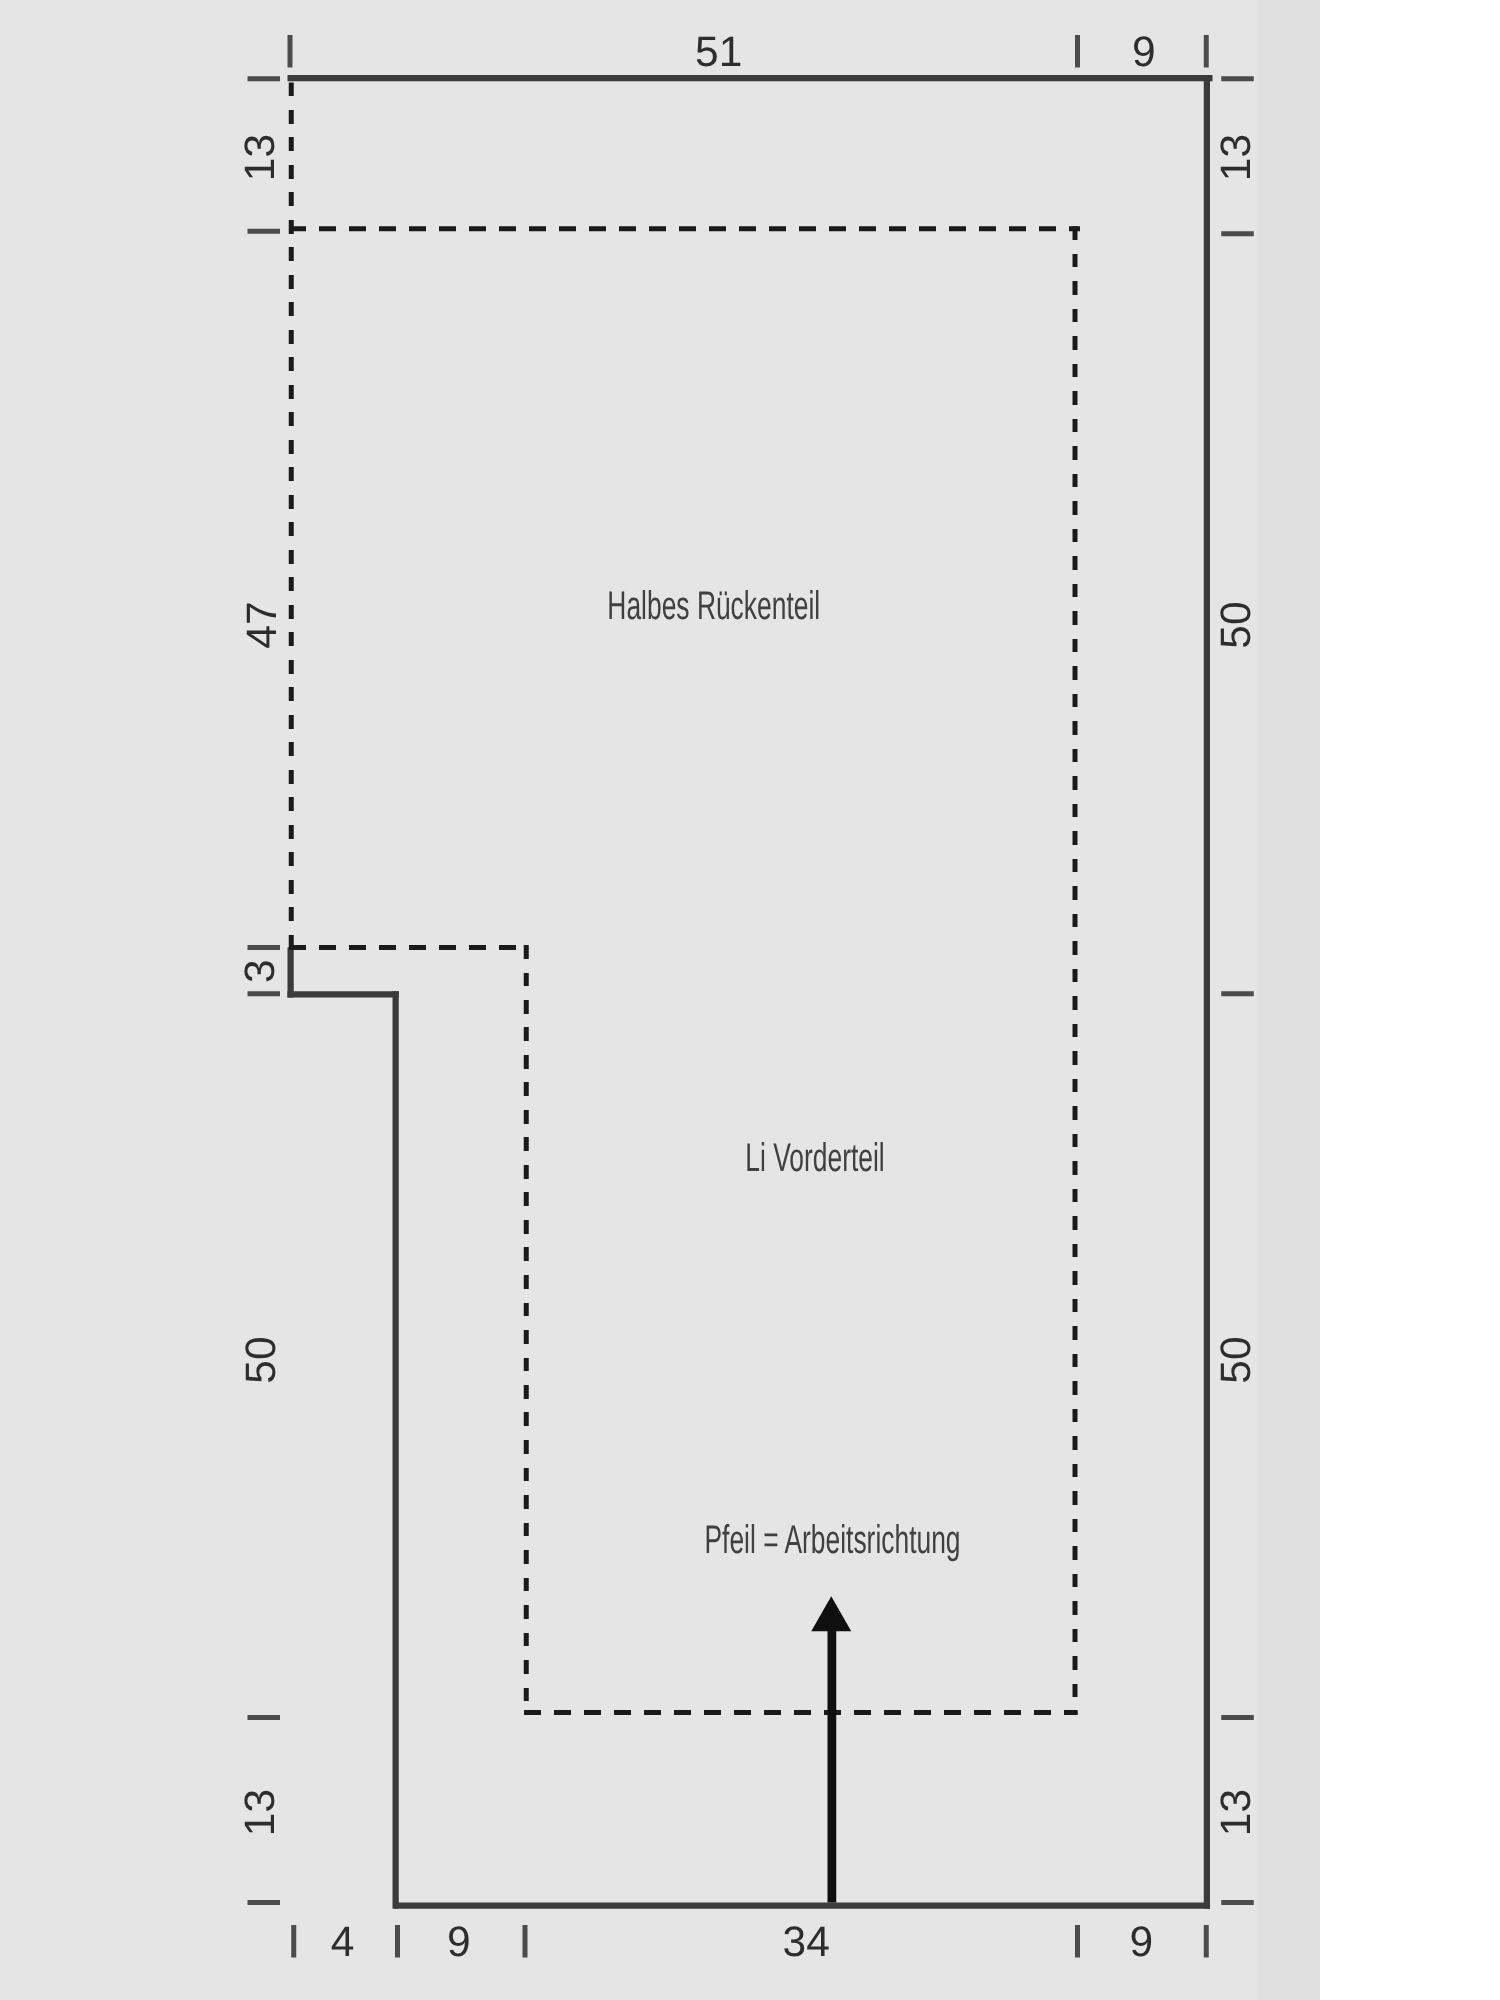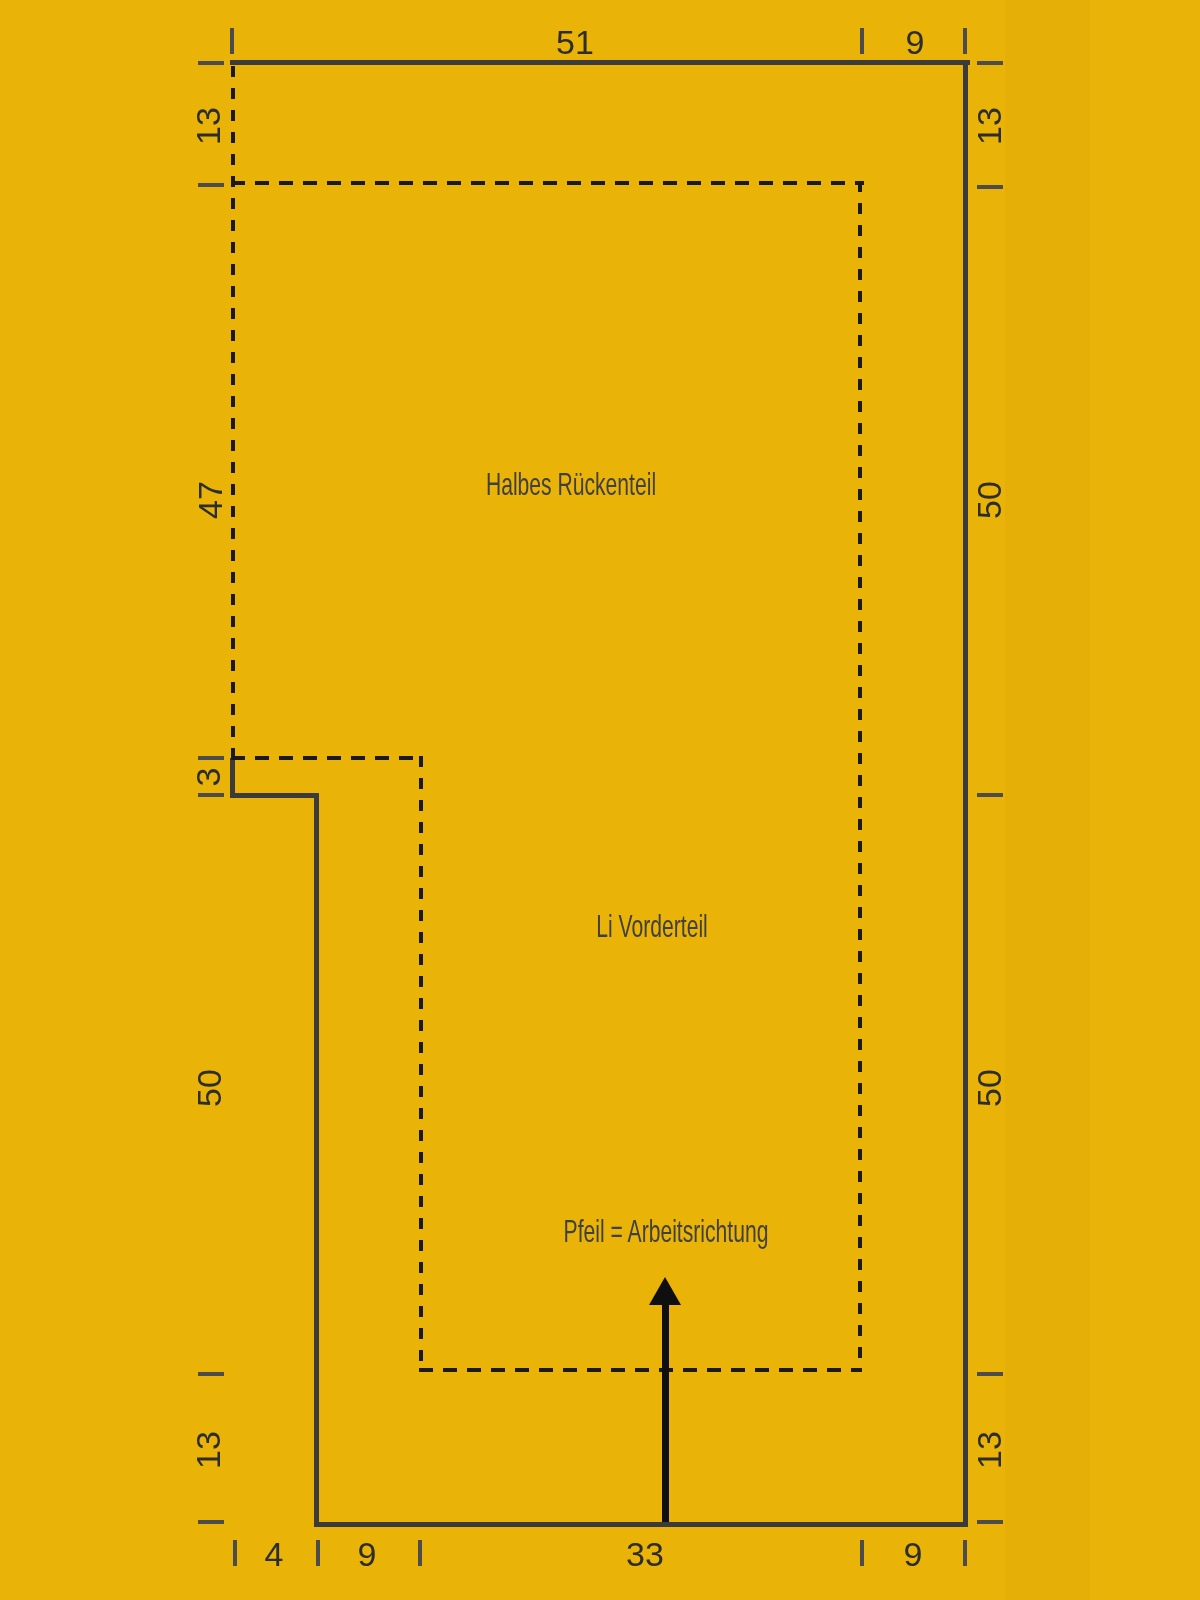--- a/index.html
+++ b/index.html
@@ -1,19 +1,19 @@
 <!DOCTYPE html>
 <html><head>
 <meta charset="utf-8">
 <style>
   html,body{margin:0;padding:0;background:#fff;}
   .canvas{
     position:relative;
-    width:1200px;height:1600px;
-    background:#eab308;
+    width:1056px;height:1600px;
+    background:#e5e5e5;
     font-family:"Liberation Sans","DejaVu Sans",sans-serif;
     overflow:hidden;
   }
   .scan-band{position:absolute;top:0;left:1005px;width:85px;height:1600px;background:rgba(0,0,0,0.018);}
   
   .solid-h{position:absolute;height:5px;background:#3b3b3b;}
   .solid-v{position:absolute;width:5px;background:#3b3b3b;}
   
   .dash-h{position:absolute;height:4px;
     background:repeating-linear-gradient(90deg,#1a1a1a 0 14px,transparent 14px 24px);}
@@ -83,21 +83,21 @@
   <div class="tick-h" style="left:977px;top:185px;"></div>
   <div class="tick-h" style="left:977px;top:793px;"></div>
   <div class="tick-h" style="left:977px;top:1372px;"></div>
   <div class="tick-h" style="left:977px;top:1520px;"></div>
 
   <div class="dim" style="left:575px;top:42px;">51</div>
   <div class="dim" style="left:915px;top:42px;">9</div>
 
   <div class="dim" style="left:274px;top:1554px;">4</div>
   <div class="dim" style="left:367px;top:1554px;">9</div>
-  <div class="dim" style="left:645px;top:1554px;">33</div>
+  <div class="dim" style="left:645px;top:1554px;">34</div>
   <div class="dim" style="left:913px;top:1554px;">9</div>
 
   <div class="dim rot" style="left:208px;top:126px;">13</div>
   <div class="dim rot" style="left:210px;top:500px;">47</div>
   <div class="dim rot" style="left:208px;top:777px;">3</div>
   <div class="dim rot" style="left:209px;top:1088px;">50</div>
   <div class="dim rot" style="left:208px;top:1450px;">13</div>
 
   <div class="dim rot" style="left:989px;top:126px;">13</div>
   <div class="dim rot" style="left:989px;top:500px;">50</div>

